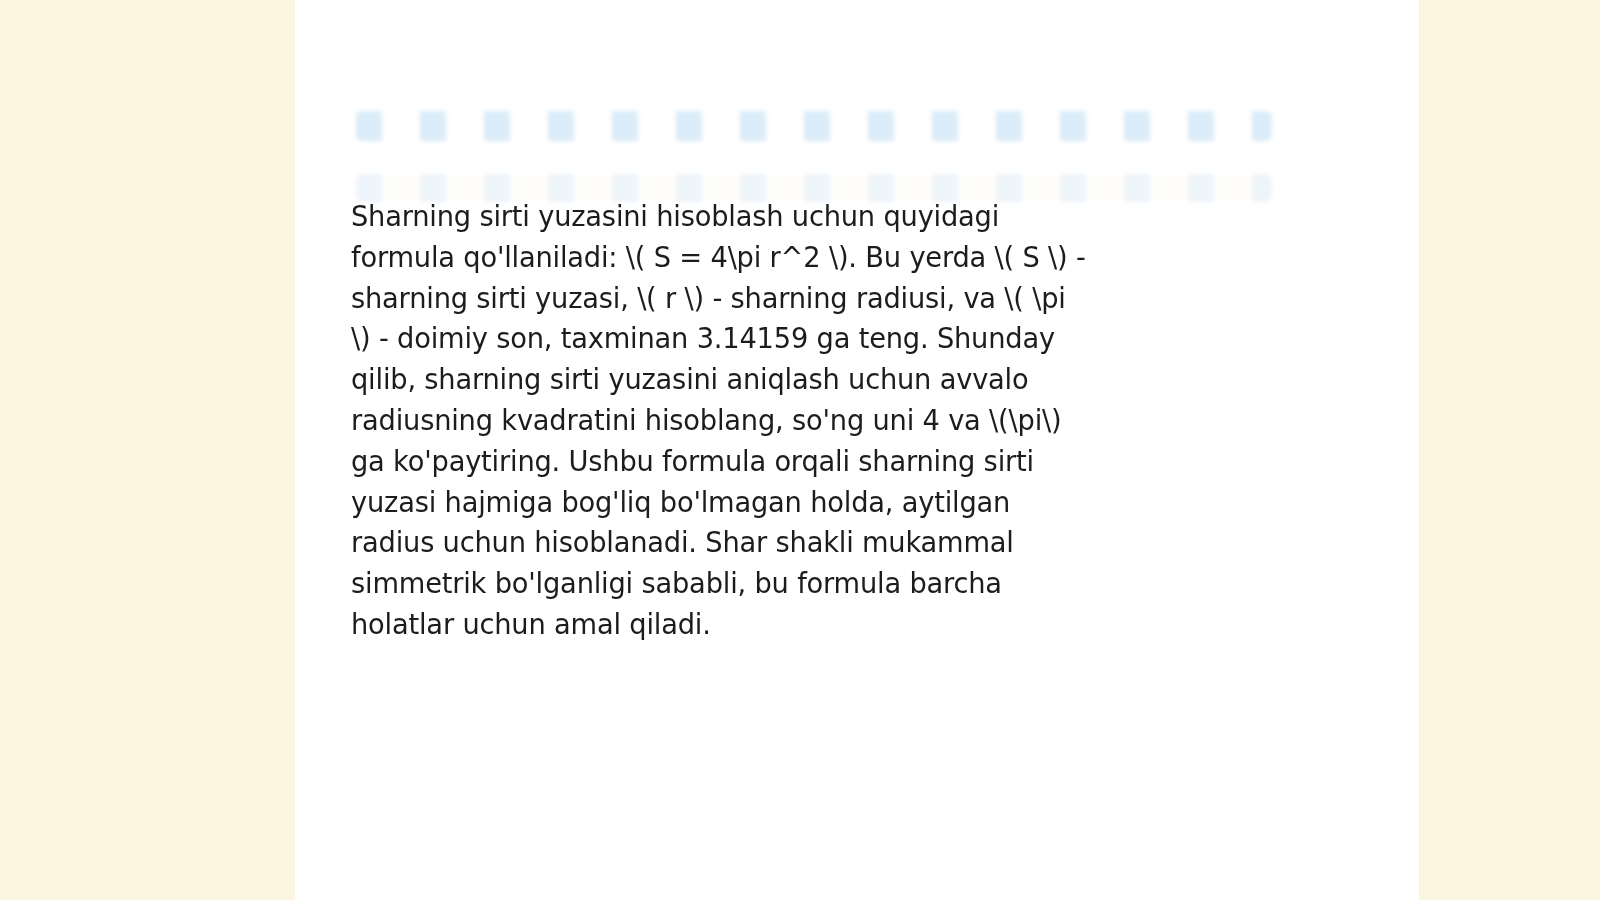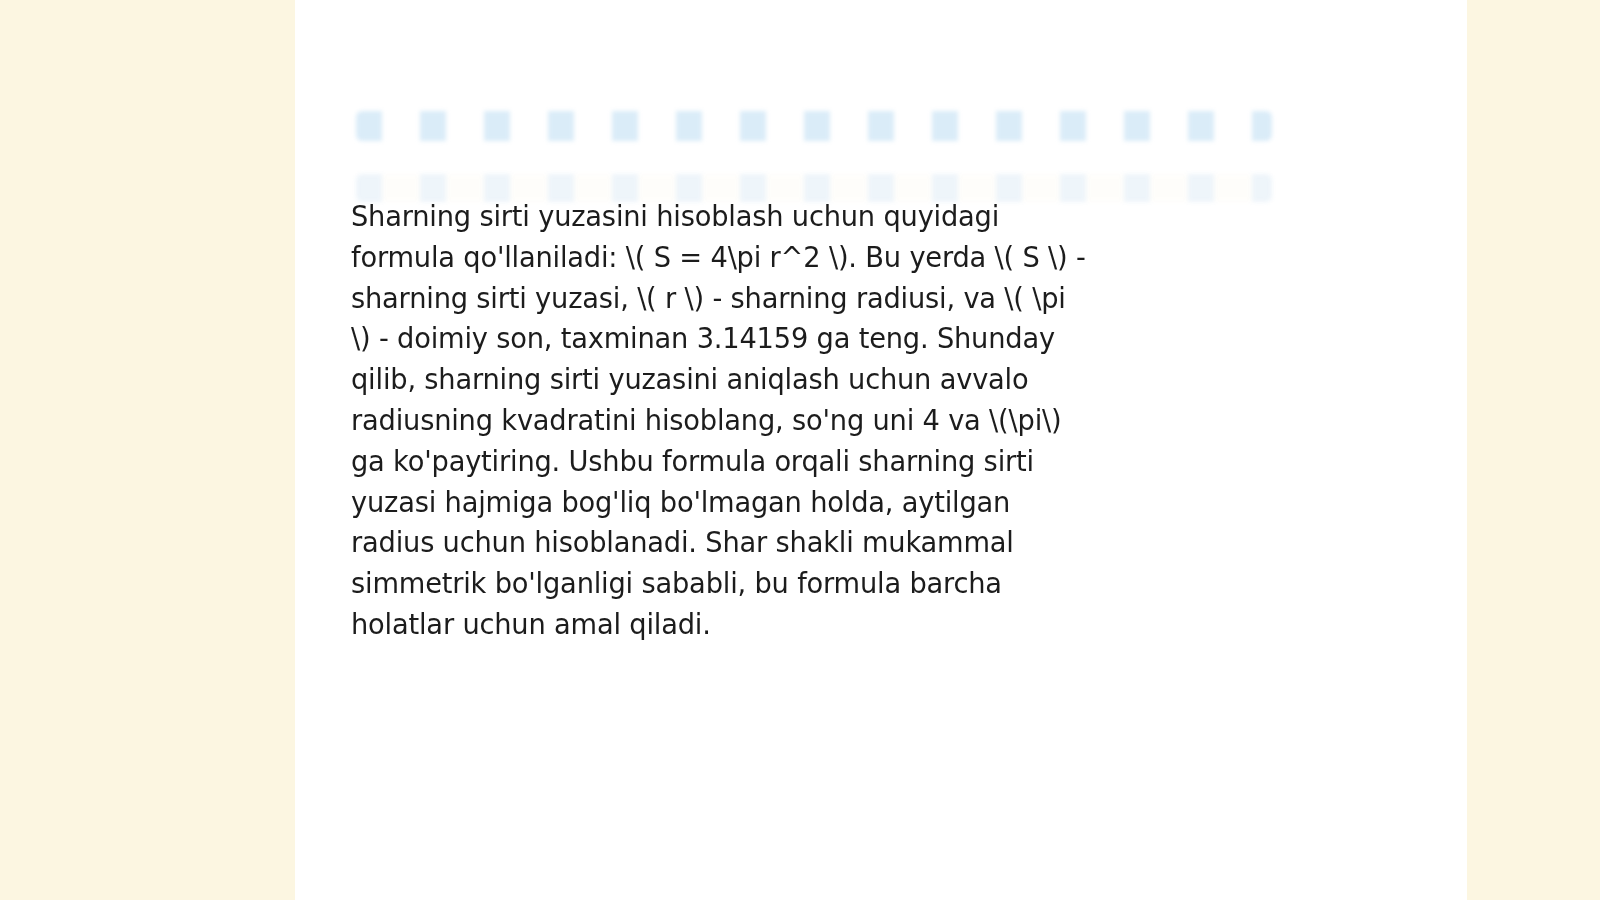--- a/index.html
+++ b/index.html
@@ -14,21 +14,20 @@
     background: #FCF6E1;
     font-family: "DejaVu Sans", "Liberation Sans", sans-serif;
   }
   .panel {
     position: absolute;
     left: 295px;
     top: 0;
     width: 1124px;
     height: 900px;
     background: #FFFFFF;
-    padding-left: 48px;
   }
   .ghost-row {
     position: absolute;
     left: 61px;
     width: 916px;
     border-radius: 6px;
     background: repeating-linear-gradient(
       90deg,
       rgba(182, 217, 242, 0.50) 0px,
       rgba(182, 217, 242, 0.50) 26px,

